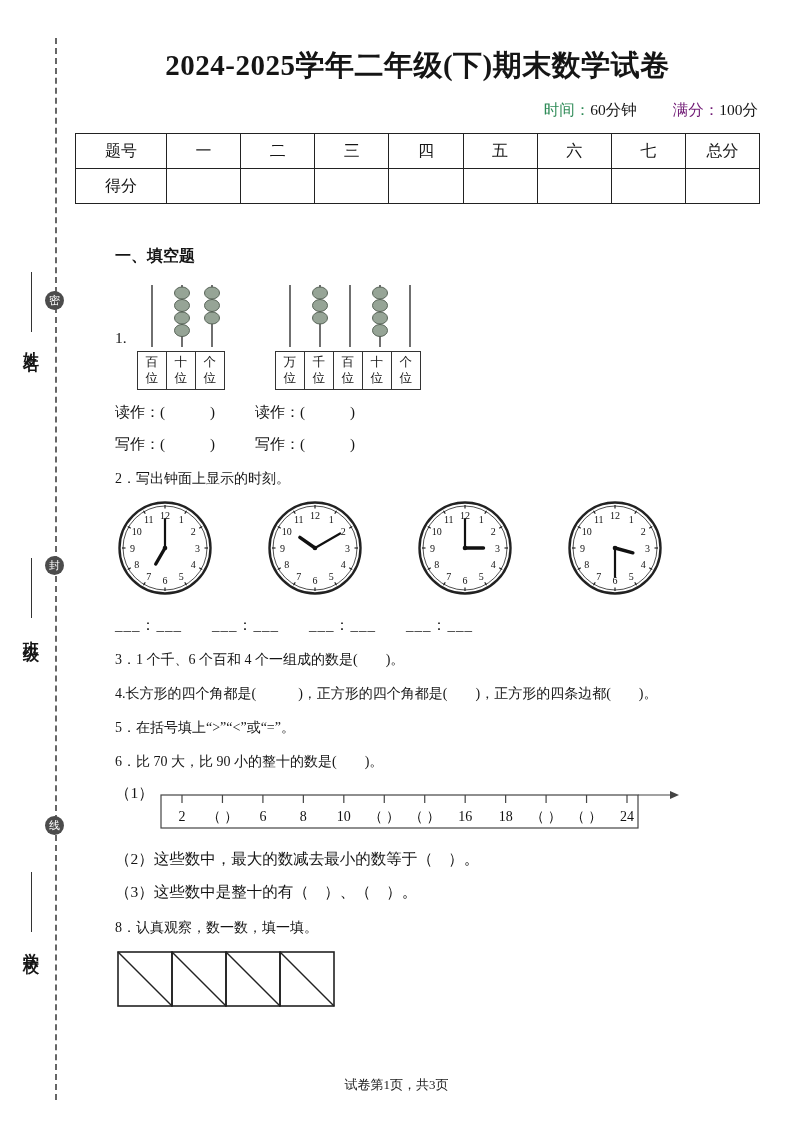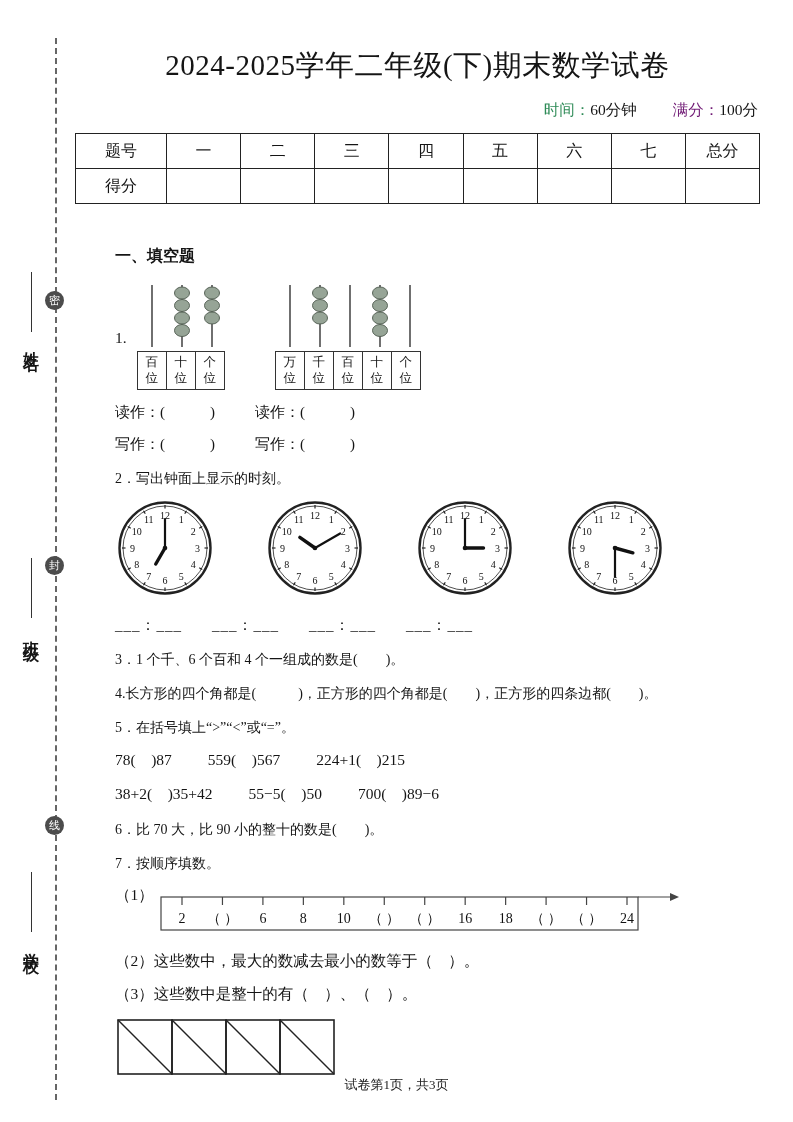--- a/index.html
+++ b/index.html
@@ -9,21 +9,21 @@
   }
   
   .fold-line{position:absolute;left:55px;top:38px;height:1062px;border-left:2px dashed #666;}
   .seal{position:absolute;left:45px;width:19px;height:19px;border-radius:50%;background:#4c4c4c;
         color:#fff;font-size:11px;line-height:19px;text-align:center;z-index:2;}
   .vlabel{position:absolute;left:20px;writing-mode:vertical-lr;text-orientation:upright;
           font-weight:700;font-size:16px;letter-spacing:5px;}
   .vblank{position:absolute;left:31px;border-left:1.5px solid #333;}
   
   .content{position:absolute;left:75px;top:46px;width:685px;}
-  .title{margin:0;text-align:center;font-size:29px;font-weight:400;letter-spacing:.5px;}
+  .title{margin:0;text-align:center;font-size:29px;font-weight:700;letter-spacing:.5px;}
   .meta{margin-top:14px;text-align:right;font-size:15.5px;padding-right:2px;}
   .meta .gap{display:inline-block;width:36px;}
   .score-table{width:100%;border-collapse:collapse;table-layout:fixed;margin-top:12px;padding-left:36px;}
   .score-table td{border:1.6px solid #222;height:32px;text-align:center;font-size:16px;}
   .score-table td:first-child{width:88px;}
   .section-title{margin:42px 0 0 40px;font-size:16px;font-weight:700;}
   .q1{display:flex;margin:18px 0 0 40px;}
   .qnum{font-size:15.5px;margin-top:44px;margin-right:10px;}
   .abacus-row{display:flex;gap:48px;}
   .ab-labels{display:flex;}
@@ -300,35 +300,22 @@
   <div class="blank-row">
       <span>___：___</span>
       <span>___：___</span>
       <span>___：___</span>
       <span>___：___</span>
     </div>
 
   <div class="qtext">3．1 个千、6 个百和 4 个一组成的数是(　　)。</div>
   <div class="qtext">4.长方形的四个角都是(　　　)，正方形的四个角都是(　　)，正方形的四条边都(　　)。</div>
   <div class="qtext">5．在括号填上“&gt;”“&lt;”或“=”。</div>
-  <div>
-      <div class="q5row">
-        <span>78(　)87</span>
-        <span>559(　)567</span>
-        <span>224+1(　)215</span>
-      </div>
-      <div class="q5row">
-        <span>38+2(　)35+42</span>
-        <span>55−5(　)50</span>
-        <span>700(　)89−6</span>
-      </div>
-    </div>
   <div class="qtext">6．比 70 大，比 90 小的整十的数是(　　)。</div>
 
-  <div class="qtext">7．按顺序填数。</div>
   <div class="sub1">
     <span>（1）</span>
     <span><svg width="527" height="50">
           <rect x="1" y="12" width="477" height="33" fill="none" stroke="#444" stroke-width="1.2"></rect>
           <line x1="478" y1="12" x2="511" y2="12" stroke="#444" stroke-width="1.2"></line>
           <path d="M519,12 l-9,-4 l0,8 z" fill="#444"></path>
           <line x1="22" y1="12" x2="22" y2="20" stroke="#444" stroke-width="1.2"></line>
           <text x="22" y="38" text-anchor="middle" font-size="14" fill="#111">2</text>
           <line x1="62.45454545454545" y1="12" x2="62.45454545454545" y2="20" stroke="#444" stroke-width="1.2"></line>
           <text x="62.45454545454545" y="38" text-anchor="middle" font-size="14" fill="#111">（ ）</text>
@@ -350,20 +337,21 @@
           <text x="386.09090909090907" y="38" text-anchor="middle" font-size="14" fill="#111">（ ）</text>
           <line x1="426.5454545454545" y1="12" x2="426.5454545454545" y2="20" stroke="#444" stroke-width="1.2"></line>
           <text x="426.5454545454545" y="38" text-anchor="middle" font-size="14" fill="#111">（ ）</text>
           <line x1="467" y1="12" x2="467" y2="20" stroke="#444" stroke-width="1.2"></line>
           <text x="467" y="38" text-anchor="middle" font-size="14" fill="#111">24</text>
         </svg></span>
   </div>
   <div class="subline">（2）这些数中，最大的数减去最小的数等于（　）。</div>
   <div class="subline">（3）这些数中是整十的有（　）、（　）。</div>
 
+  <div class="qtext">8．认真观察，数一数，填一填。</div>
   <div class="squares"><svg width="218" height="56">
         <rect x="1" y="1" width="54" height="54" fill="none" stroke="#222" stroke-width="1.6"></rect>
         <line x1="1" y1="1" x2="55" y2="55" stroke="#222" stroke-width="1.4"></line>
         <rect x="55" y="1" width="54" height="54" fill="none" stroke="#222" stroke-width="1.6"></rect>
         <line x1="55" y1="1" x2="109" y2="55" stroke="#222" stroke-width="1.4"></line>
         <rect x="109" y="1" width="54" height="54" fill="none" stroke="#222" stroke-width="1.6"></rect>
         <line x1="109" y1="1" x2="163" y2="55" stroke="#222" stroke-width="1.4"></line>
         <rect x="163" y="1" width="54" height="54" fill="none" stroke="#222" stroke-width="1.6"></rect>
         <line x1="163" y1="1" x2="217" y2="55" stroke="#222" stroke-width="1.4"></line>
       </svg></div>

